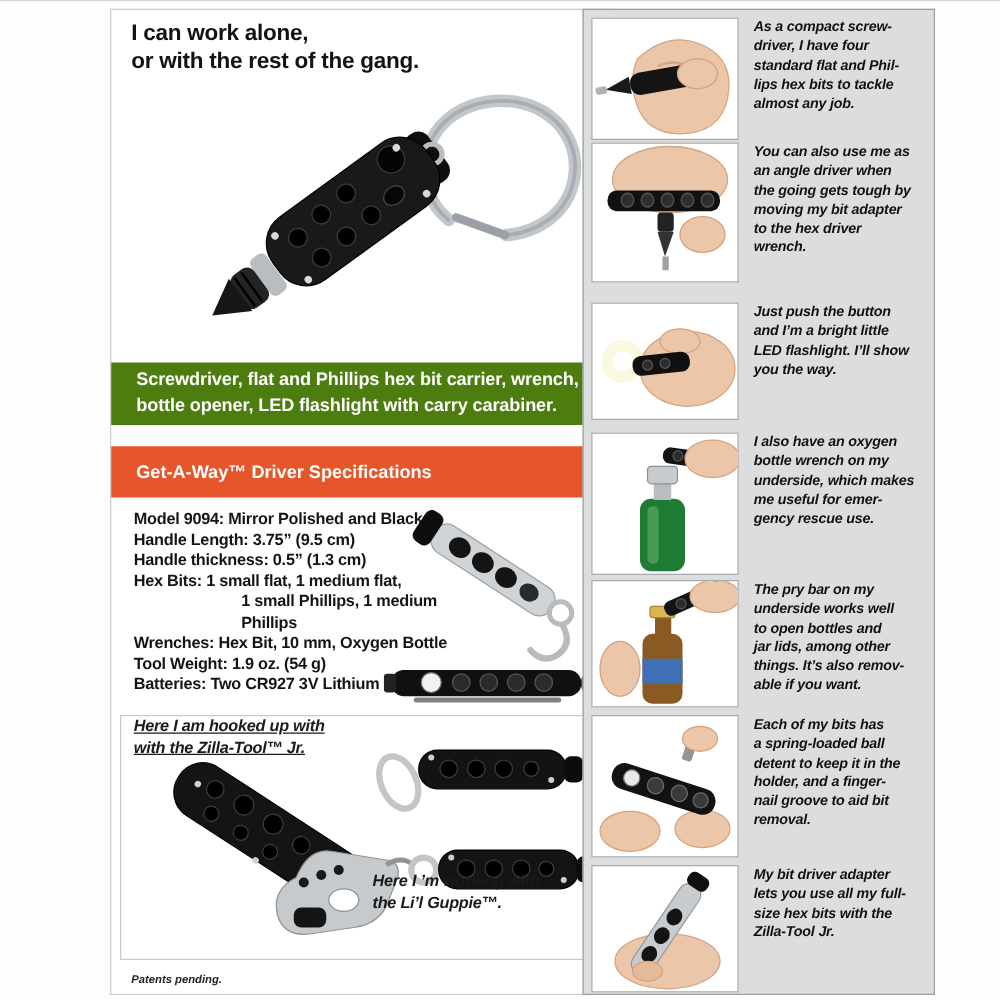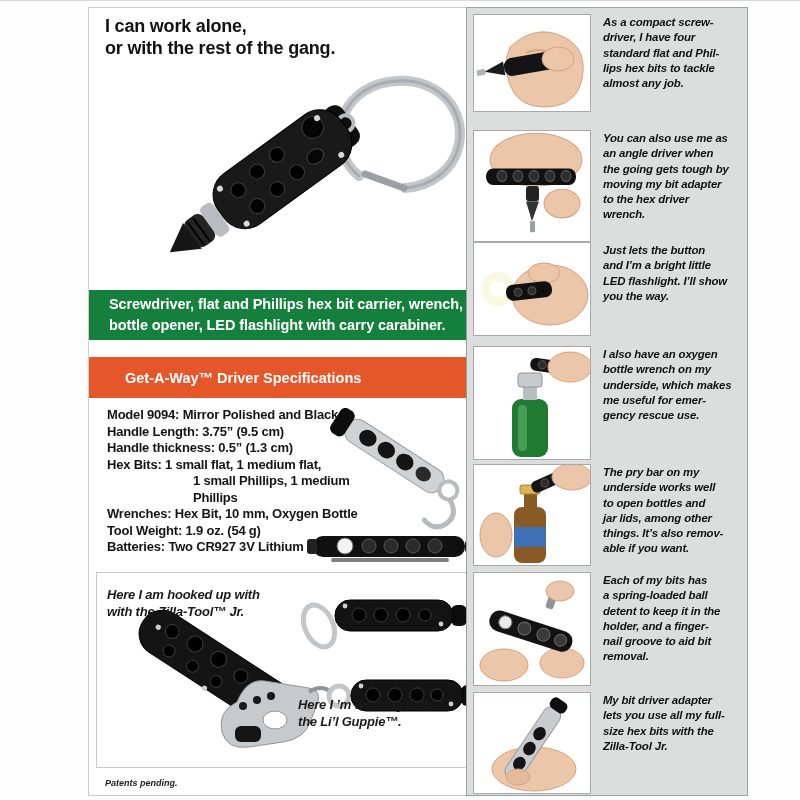--- a/index.html
+++ b/index.html
@@ -7,51 +7,51 @@
         font-family:"Liberation Sans",sans-serif;overflow:hidden;
         border-top:1px solid #d8d8d8;border-bottom:1px solid #bfbfbf;}
   .ml{white-space:pre-line;}
 
   
   #left-panel{position:absolute;left:62px;top:6px;width:401px;height:787px;
               background:#fff;border:1px solid #cfcbd0;margin-left:26px;}
   .title{position:absolute;top:8px;left:16px;font-size:18px;font-weight:700;
          color:#121212;line-height:1.22;letter-spacing:-0.2px;}
   .hero{position:absolute;top:46px;left:2px;width:396px;height:236px;}
-  .banner-purple{position:absolute;top:282px;left:0;right:0;height:50px;background:#15803d;
+  .banner-purple{position:absolute;top:282px;left:0;right:0;height:50px;background:#4d7c0f;
                  color:#fff;display:flex;flex-direction:column;justify-content:center;
                  padding-left:20px;box-sizing:border-box;font-size:14.5px;font-weight:700;
                  line-height:1.42;letter-spacing:-0.1px;}
   .banner-orange{position:absolute;top:349px;left:0;right:0;height:41px;background:#e5562b;
-                 color:#fff;display:flex;align-items:center;padding-left:36px;
+                 color:#fff;display:flex;align-items:center;padding-left:20px;
                  box-sizing:border-box;font-size:14.5px;font-weight:700;}
   .specs{position:absolute;top:399px;left:18px;width:260px;font-size:13px;
          font-weight:700;color:#141414;line-height:16.5px;letter-spacing:-0.2px;}
   .spec-line.indent{padding-left:86px;}
   .spec-tools{position:absolute;top:400px;left:218px;width:180px;height:168px;}
   .family-box{position:absolute;top:564px;left:7px;right:7px;height:194px;
               border:1px solid #c9c9c9;background:#fff;}
   .family-box svg{position:absolute;left:0;top:0;width:100%;height:100%;}
   .cap{position:absolute;font-size:13px;font-style:italic;font-weight:700;color:#1a1a1a;
        line-height:1.3;letter-spacing:-0.2px;}
-  .cap-zilla{top:14px;left:10px;}
+  .cap-zilla{top:0;left:10px;text-decoration:underline;}
   .cap-guppie{top:124px;left:201px;}
   .patents{position:absolute;bottom:7px;left:16px;font-size:9px;font-style:italic;
            font-weight:700;color:#222;}
 
   
   #sidebar{position:absolute;left:466px;top:6px;width:280px;height:787px;
            background:#dbdedd;border:1px solid #9aa09e;box-sizing:content-box;}
   .srow{position:absolute;left:0;width:100%;text-decoration:underline;}
   .photo{position:absolute;left:6px;top:0;width:118px;bottom:0;background:#fff;
          border:1px solid #a7aaa8;box-sizing:border-box;}
   .photo svg{width:100%;height:100%;display:block;}
   .scap{position:absolute;left:136px;right:5px;top:1px;font-size:11.4px;font-style:italic;
         font-weight:600;color:#101010;line-height:1.34;letter-spacing:-0.15px;}
-  .r1{top:6px;height:98px;}  .r2{top:122px;height:112px;} .r3{top:234px;height:94px;}
+  .r1{top:6px;height:98px;}  .r2{top:106px;height:112px;} .r3{top:234px;height:94px;}
   .r4{top:338px;height:114px;} .r5{top:456px;height:102px;} .r6{top:564px;height:114px;}
   .r7{top:684px;height:102px;}
 </style>
 </head>
 <body>
 
 <div id="page">
 
   <div id="left-panel">
 
@@ -241,21 +241,21 @@
           <ellipse cx="70" cy="30" rx="16" ry="10" fill="#ecc6a8" stroke="#d5a27f"></ellipse>
           <circle cx="24" cy="46" r="17" fill="#fbf8e0" opacity="0.95"></circle>
           <circle cx="24" cy="46" r="8" fill="#ffffff"></circle>
           <g transform="rotate(-6 55 48)">
             <rect x="32" y="40" width="46" height="16" rx="7" fill="#101010"></rect>
             <circle cx="44" cy="48" r="4" fill="#2d2d2d" stroke="#555"></circle>
             <circle cx="58" cy="48" r="4" fill="#2d2d2d" stroke="#555"></circle>
           </g>
         </svg>
       </div>
-      <div class="scap ml">Just lets the button
+      <div class="scap ml">Just push the button
 and I’m a bright little
 LED flashlight. I’ll show
 you the way.</div>
     </div>
 
     <div class="srow r4">
       <div class="photo">
         <svg viewBox="0 0 116 112" preserveAspectRatio="none">
           <rect x="38" y="52" width="36" height="58" rx="9" fill="#1f7a33"></rect>
           <rect x="44" y="58" width="9" height="46" rx="4" fill="#58a95f" opacity="0.7"></rect>

